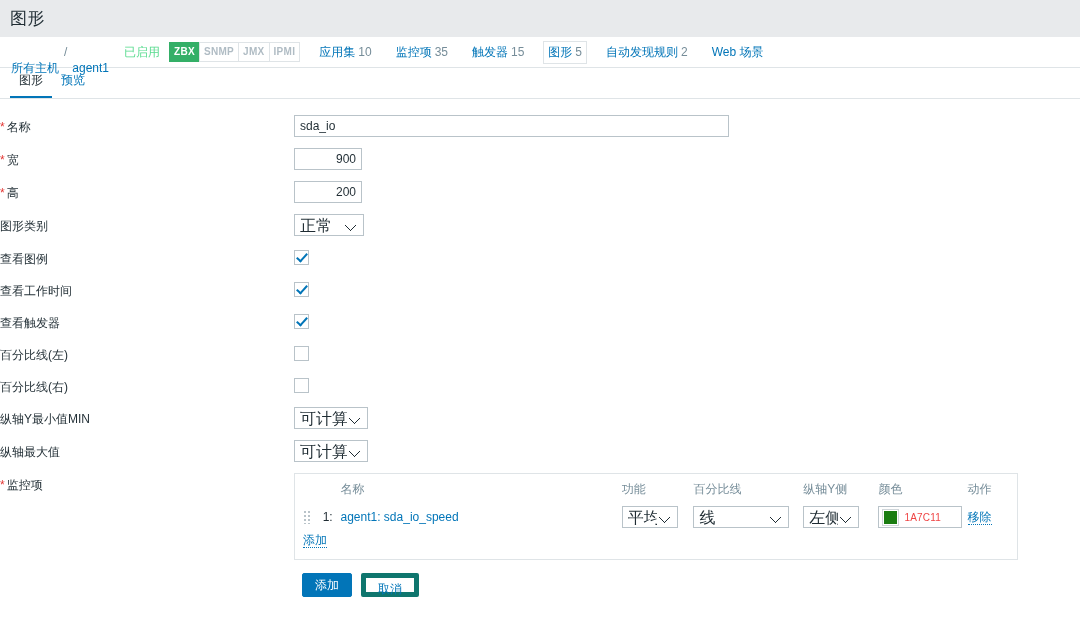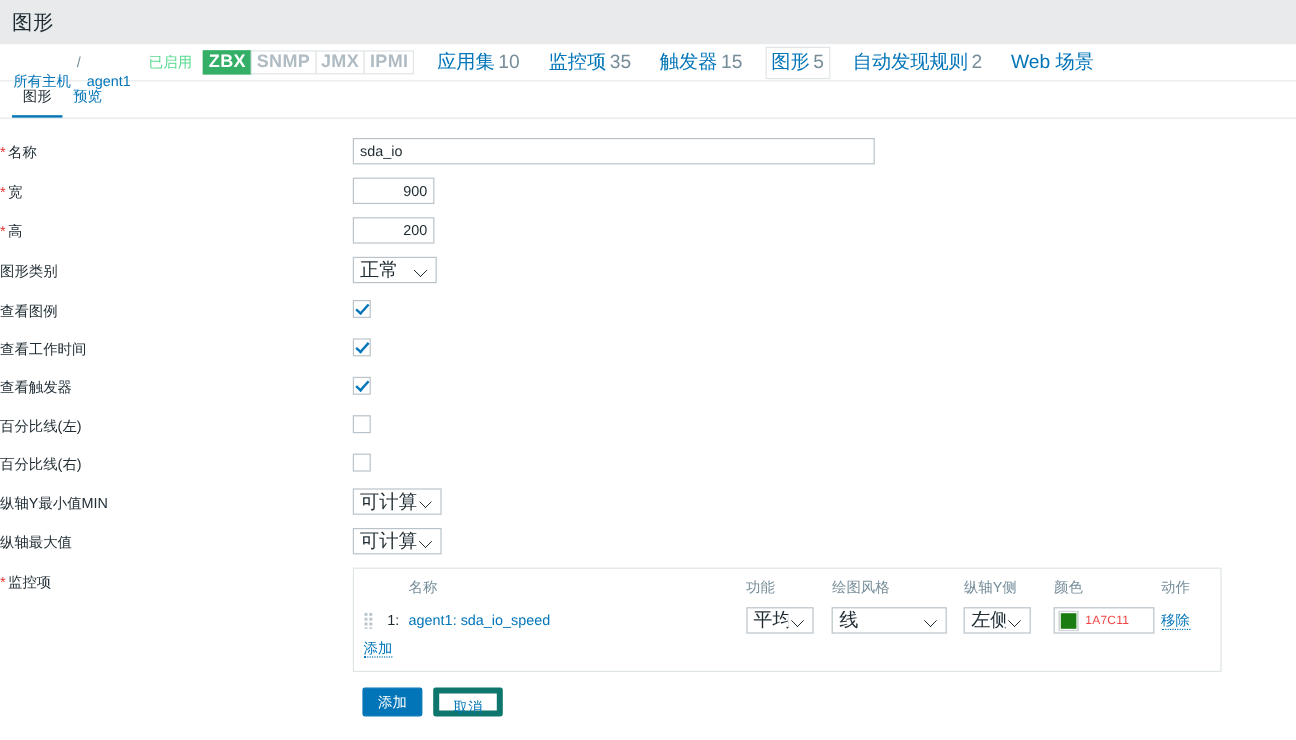--- a/index.html
+++ b/index.html
@@ -47,39 +47,39 @@
   }
   .crumb-sep { color: #768d99; margin: 0 4px; }
   .crumb-status {
     color: #59db8f;
     font-size: 12px;
     margin-left: 14px;
     margin-right: 10px;
   }
   .iface-group { display: inline-flex; align-items: stretch; }
   .iface {
-    font-size: 15px;
+    font-size: 10px;
     font-weight: bold;
     padding: 2px 4px 2px 4px;
     line-height: 14px;
     border: 1px solid #dfe4e7;
     margin-left: -1px;
     color: #b0bcc4;
     background: #ffffff;
     letter-spacing: 0.3px;
     text-align: right;
   }
   .iface.active {
     background: #34af67;
     border-color: #34af67;
     color: #ffffff;
   }
   .crumb-item {
     margin-left: 14px;
-    font-size: 16px;
+    font-size: 12px;
     color: #0275b8;
     text-decoration: none;
     padding: 2px 4px;
     border: 1px solid transparent;
   }
   .crumb-item .cnt { color: #768d99; margin-left: 3px; }
   .crumb-item.selected {
     background: #ffffff;
     border: 1px solid #dfe4e7;
   }
@@ -425,21 +425,21 @@
     </div>
     <div class="row-field">
       <div class="items-box">
         <table class="items">
           <thead>
             <tr>
               <th class="col-handle"></th>
               <th class="col-num"></th>
               <th class="col-name">名称</th>
               <th class="col-func">功能</th>
-              <th class="col-draw">绘图风格</th>
+              <th class="col-draw">百分比线</th>
               <th class="col-side">纵轴Y侧</th>
               <th class="col-color">颜色</th>
               <th class="col-action">动作</th>
             </tr>
           </thead>
           <tbody>
             <tr>
               <td>
                 <span class="drag-handle"></span>
               </td>

